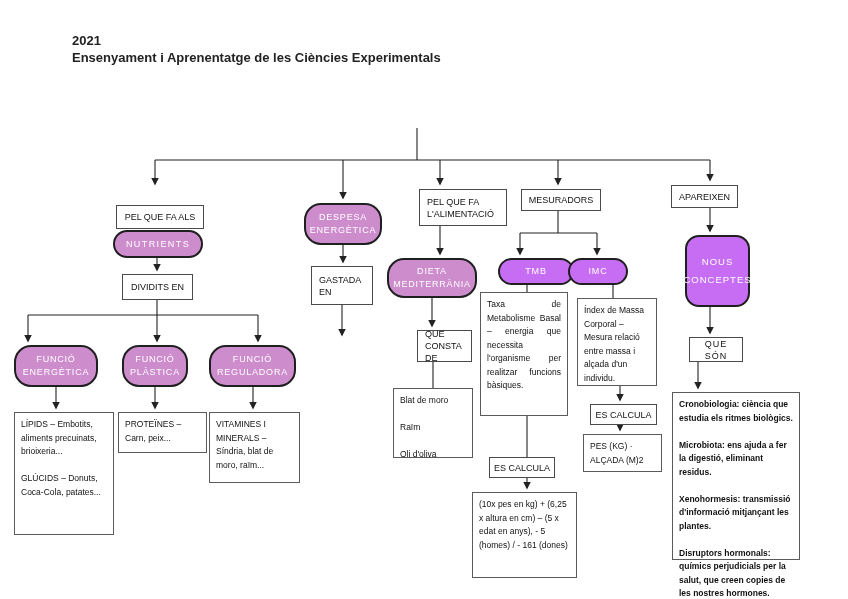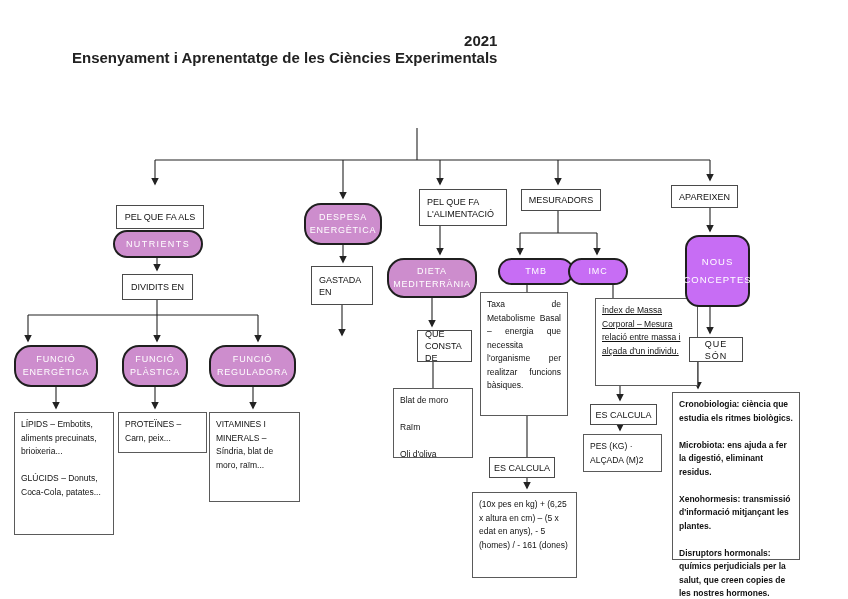--- a/index.html
+++ b/index.html
@@ -2,21 +2,21 @@
 <html><head>
 <meta charset="utf-8">
 <style>
   html,body{margin:0;padding:0;background:#ffffff;}
   #canvas{
     position:relative;width:848px;height:599px;background:#ffffff;overflow:hidden;
     font-family:"Liberation Sans","DejaVu Sans",sans-serif;color:#1a1a1a;
   }
   #connectors{position:absolute;left:0;top:0;width:848px;height:599px;z-index:1;}
   .abs{position:absolute;z-index:2;box-sizing:border-box;}
-  .hdr{font-size:15px;font-weight:700;line-height:17px;color:#222;text-align:right;}
+  .hdr{font-size:13px;font-weight:700;line-height:17px;color:#222;}
   .map-title{font-size:13px;font-weight:700;color:#00b050;text-align:center;letter-spacing:.2px;}
   .wbox{
     background:#ffffff;border:1.2px solid #4a4a4a;display:flex;align-items:center;
     justify-content:center;text-align:center;font-size:9px;color:#111;line-height:12px;
     padding:2px 3px;
   }
   .wbox.left{justify-content:flex-start;text-align:left;padding-left:7px;}
   .pink,.violet{
     border:2px solid #1f1f1f;border-radius:17px;color:#ffffff;display:flex;align-items:center;
     justify-content:center;text-align:center;font-size:9px;letter-spacing:.8px;line-height:13px;
@@ -98,21 +98,21 @@
   <div class="abs wbox" style="left:122px;top:274px;width:71px;height:26px;">DIVIDITS EN</div>
 
   <div class="abs pink" style="left:14px;top:345px;width:84px;height:42px;">FUNCIÓ ENERGÈTICA</div>
   <div class="abs pink" style="left:122px;top:345px;width:66px;height:42px;">FUNCIÓ PLÀSTICA</div>
   <div class="abs pink" style="left:209px;top:345px;width:87px;height:42px;">FUNCIÓ REGULADORA</div>
 
   <div class="abs tbox" style="left:118px;top:412px;width:89px;height:41px;">PROTEÏNES – Carn, peix...</div>
   <div class="abs tbox" style="left:14px;top:412px;width:100px;height:123px;">LÍPIDS – Embotits, aliments precuinats, brioixeria...
 
 GLÚCIDS – Donuts, Coca-Cola, patates...</div>
-  <div class="abs tbox" style="left:209px;top:412px;width:91px;height:90px;">VITAMINES I MINERALS – Síndria, blat de moro, raïm...</div>
+  <div class="abs tbox" style="left:209px;top:412px;width:91px;height:71px;">VITAMINES I MINERALS – Síndria, blat de moro, raïm...</div>
 
   <div class="abs pink" style="left:304px;top:203px;width:78px;height:42px;">DESPESA ENERGÈTICA</div>
   <div class="abs wbox left" style="left:311px;top:266px;width:62px;height:39px;">GASTADA EN</div>
 
   <div class="abs wbox left" style="left:419px;top:189px;width:88px;height:37px;">PEL QUE FA L'ALIMENTACIÓ</div>
   <div class="abs pink" style="left:387px;top:258px;width:90px;height:40px;">DIETA MEDITERRÀNIA</div>
   <div class="abs wbox left" style="left:417px;top:330px;width:55px;height:32px;">QUE CONSTA DE</div>
   <div class="abs tbox" style="left:393px;top:388px;width:80px;height:70px;">Blat de moro
 
 Raïm
@@ -120,21 +120,21 @@
 Oli d'oliva</div>
 
   <div class="abs wbox" style="left:521px;top:189px;width:80px;height:22px;">MESURADORS</div>
   <div class="abs violet" style="left:498px;top:258px;width:76px;height:27px;">TMB</div>
   <div class="abs violet" style="left:568px;top:258px;width:60px;height:27px;">IMC</div>
 
   <div class="abs tbox justify" style="left:480px;top:292px;width:88px;height:124px;">Taxa de Metabolisme Basal – energia que necessita l'organisme per realitzar funcions bàsiques.</div>
   <div class="abs wbox" style="left:489px;top:457px;width:66px;height:21px;">ES CALCULA</div>
   <div class="abs tbox" style="left:472px;top:492px;width:105px;height:86px;">(10x pes en kg) + (6,25 x altura en cm) – (5 x edat en anys), - 5 (homes) / - 161 (dones)</div>
 
-  <div class="abs tbox" style="left:595px;top:298px;width:103px;height:88px;text-decoration:underline;">Índex de Massa Corporal – Mesura relació entre massa i alçada d'un individu.</div>
+  <div class="abs tbox" style="left:577px;top:298px;width:80px;height:88px;">Índex de Massa Corporal – Mesura relació entre massa i alçada d'un individu.</div>
   <div class="abs wbox" style="left:590px;top:404px;width:67px;height:21px;">ES CALCULA</div>
   <div class="abs tbox" style="left:583px;top:434px;width:79px;height:38px;">PES (KG) ·
 ALÇADA (M)2</div>
 
   <div class="abs wbox" style="left:671px;top:185px;width:67px;height:23px;">APAREIXEN</div>
   <div class="abs violet big" style="left:685px;top:235px;width:65px;height:72px;">NOUS CONCEPTES</div>
   <div class="abs wbox" style="left:689px;top:337px;width:54px;height:25px;letter-spacing:1px;">QUE SÓN</div>
   <div class="abs tbox" style="left:672px;top:392px;width:128px;height:168px;font-weight:600;">Cronobiologia: ciència que estudia els ritmes biològics.
 
 Microbiota: ens ajuda a fer la digestió, eliminant residus.

